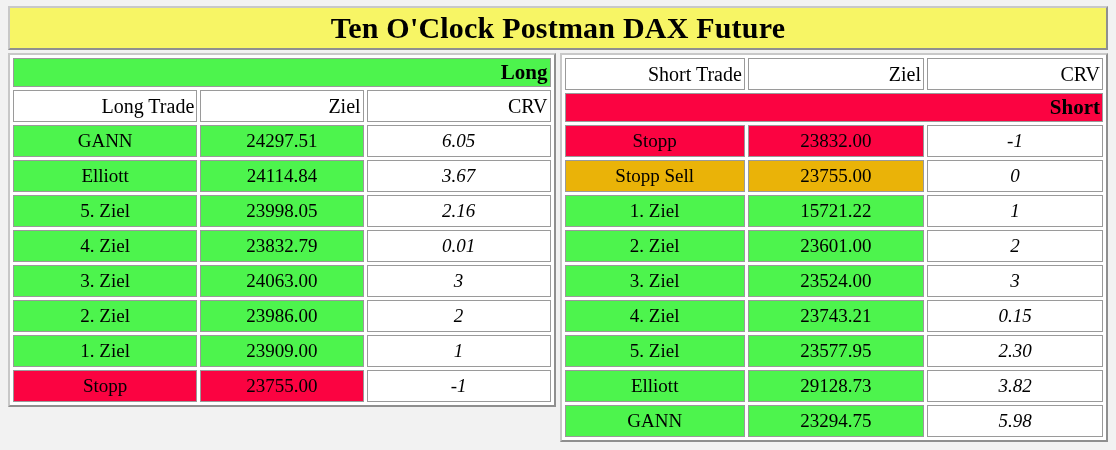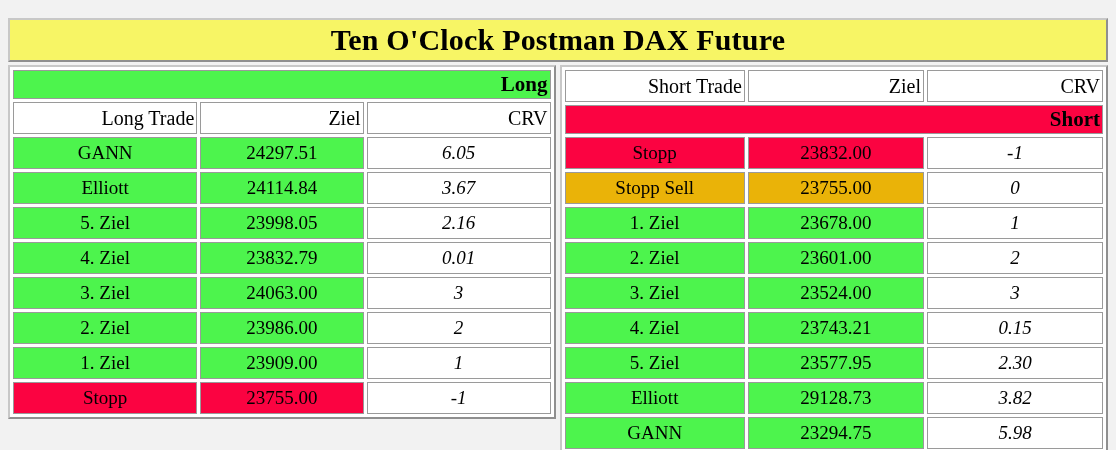--- a/index.html
+++ b/index.html
@@ -15,21 +15,21 @@
   }
 
   #page {
     position: absolute;
     left: 0;
     top: 0;
     width: 1000px;
     height: 450px;
     box-sizing: border-box;
     background: #f2f2f2;
-    padding: 18px 8px 8px 8px;
+    padding: 6px 8px 8px 8px;
   }
 
   .title-bar {
     box-sizing: border-box;
     width: 1100px;
     height: 44px;
     background: #f7f565;
     border: 2px solid;
     border-color: #c8c8c8 #8f8f8f #8f8f8f #c8c8c8;
     display: flex;
@@ -200,21 +200,21 @@
             <td class="c-red">23832.00</td>
             <td class="c-white">-1</td>
           </tr>
           <tr>
             <td class="c-blue">Stopp Sell</td>
             <td class="c-blue">23755.00</td>
             <td class="c-white">0</td>
           </tr>
           <tr>
             <td class="c-green">1. Ziel</td>
-            <td class="c-green">23678.00</td>
+            <td class="c-green">15721.22</td>
             <td class="c-white">1</td>
           </tr>
           <tr>
             <td class="c-green">2. Ziel</td>
             <td class="c-green">23601.00</td>
             <td class="c-white">2</td>
           </tr>
           <tr>
             <td class="c-green">3. Ziel</td>
             <td class="c-green">23524.00</td>

